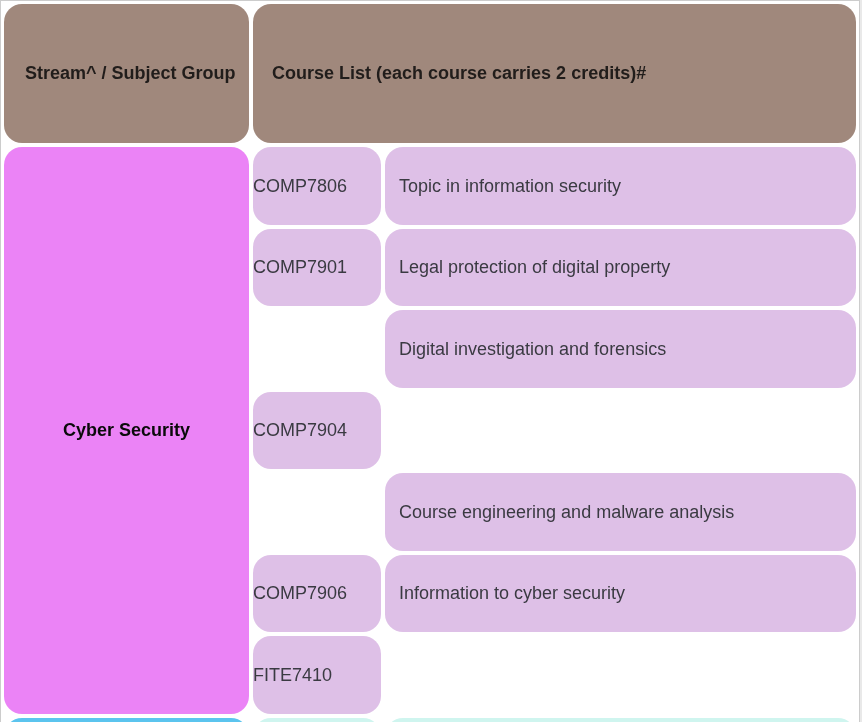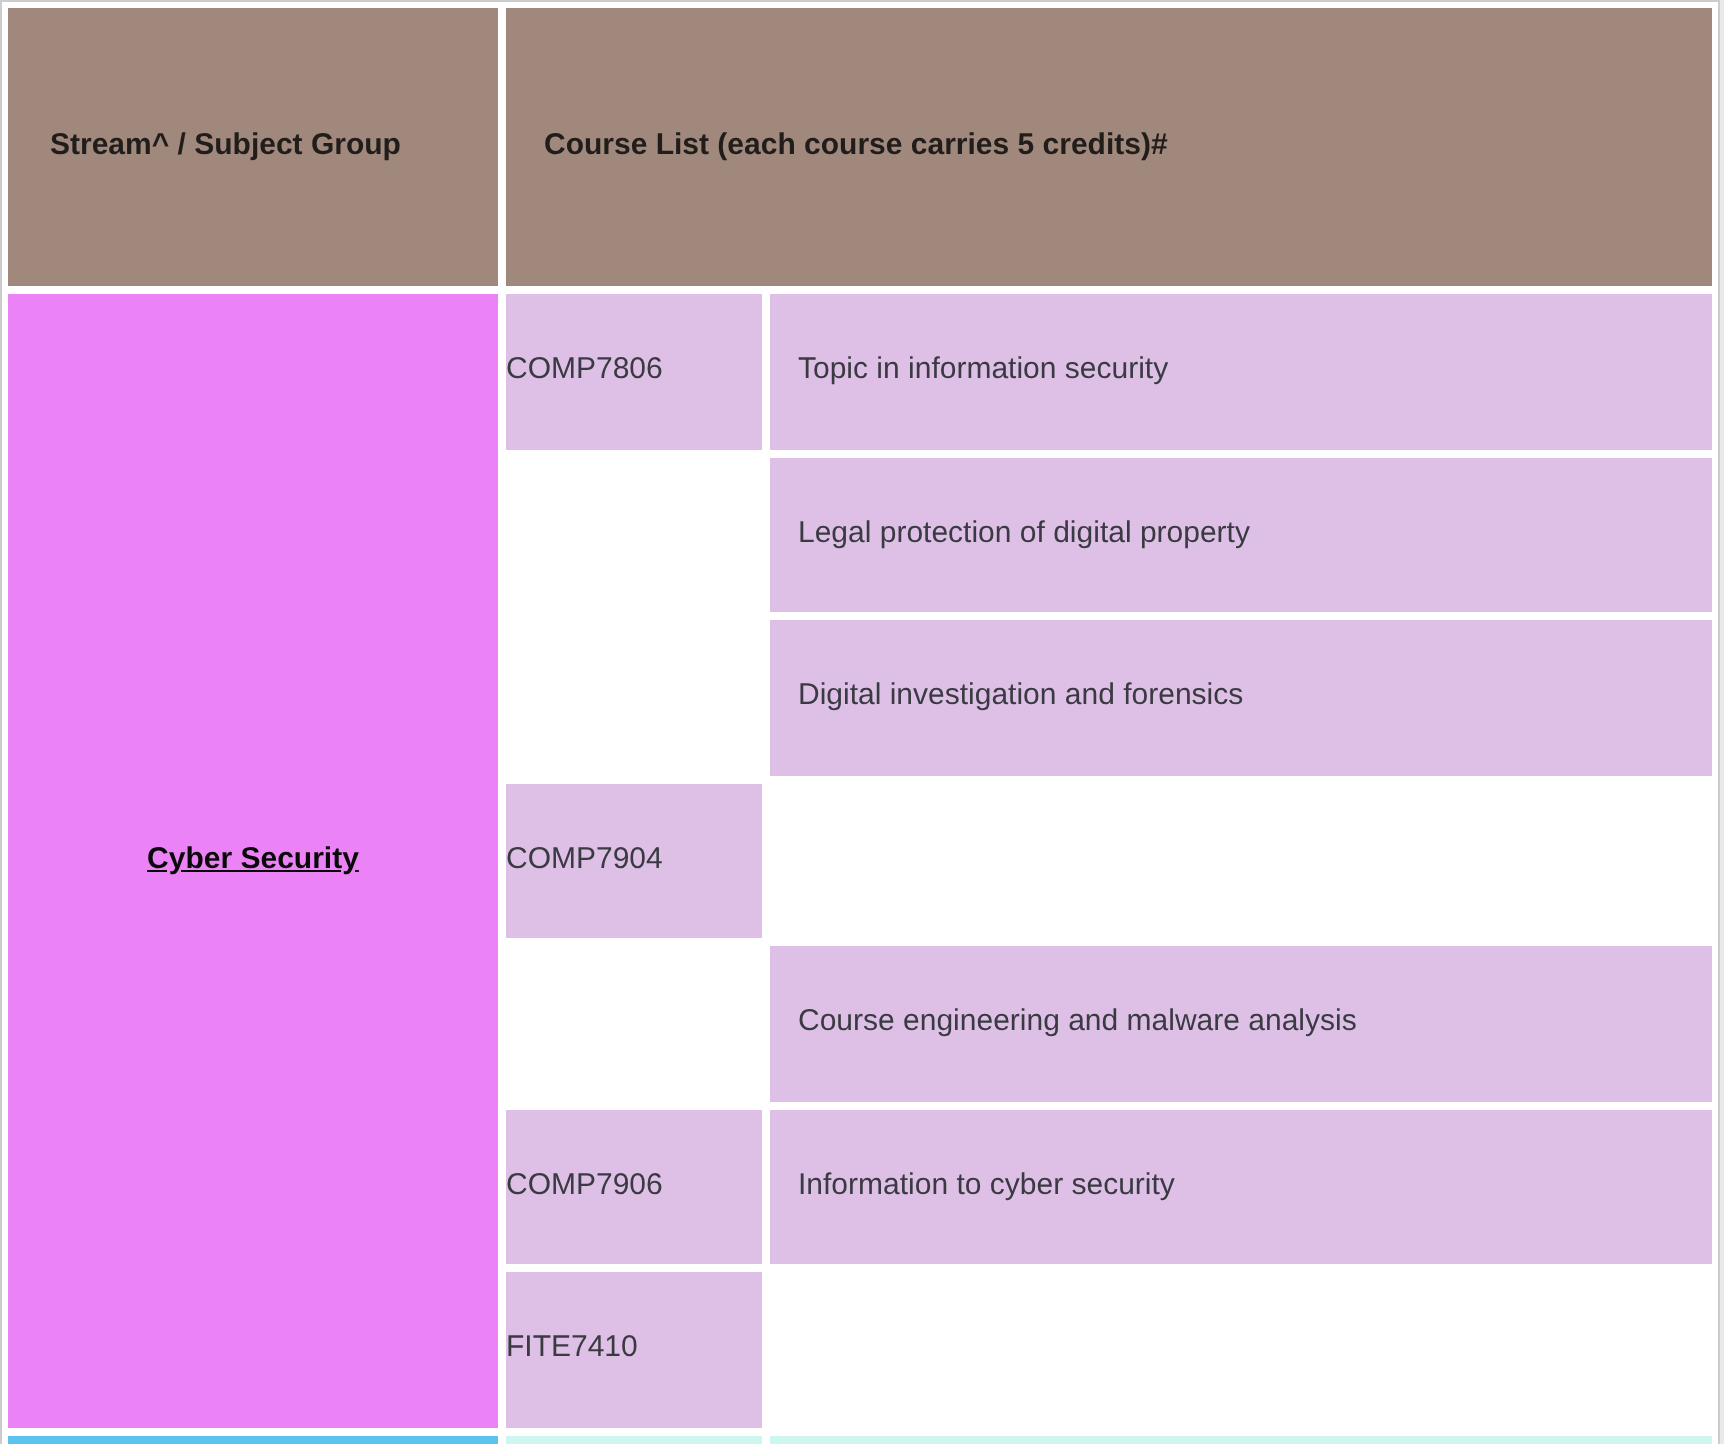--- a/index.html
+++ b/index.html
@@ -39,22 +39,23 @@
     gap: 4px;
     background: var(--cell_gap);
     width: 100%;
     box-sizing: border-box;
   }
 
   .cell {
     display: flex;
     align-items: center;
     box-sizing: border-box;
-    font-size: 15px;
+    font-size: 18px;
     line-height: 1.25;
+    border-radius: 18px;
   }
 
   .header-cell {
     background: var(--header_bg);
     color: var(--header_text);
     font-weight: bold;
     padding-left: 21px;
     padding-right: 12px;
   }
   .header-cell.span2 {
@@ -64,21 +65,20 @@
 
   .stream-cell {
     grid-row: 2 / 9;
     grid-column: 1;
     background: var(--stream_bg);
     color: var(--stream_text);
     font-weight: bold;
     justify-content: center;
     text-align: center;
     padding: 0 6px;
-    text-decoration: underline;
   }
 
   .code-cell {
     grid-column: 2;
     background: var(--course_bg);
     color: var(--course_text);
   }
 
   .title-cell {
     grid-column: 3;
@@ -103,27 +103,28 @@
   }
 </style>
 </head>
 <body>
 
 <div class="screen">
   <div class="table-frame">
     <div class="course-table">
 
       <div class="cell header-cell">Stream^ / Subject Group</div>
-      <div class="cell header-cell span2">Course List (each course carries 5 credits)#</div>
+      <div class="cell header-cell span2">Course List (each course carries 2 credits)#</div>
 
       <div class="cell stream-cell">Cyber Security</div>
 
       <div class="cell code-cell" style="grid-row:2">COMP7806</div>
       <div class="cell title-cell" style="grid-row:2">Topic in information security</div>
 
+      <div class="cell code-cell" style="grid-row:3">COMP7901</div>
       <div class="cell title-cell" style="grid-row:3">Legal protection of digital property</div>
 
       <div class="cell title-cell" style="grid-row:4">Digital investigation and forensics</div>
 
       <div class="cell code-cell" style="grid-row:5">COMP7904</div>
 
       <div class="cell title-cell" style="grid-row:6">Course engineering and malware analysis</div>
 
       <div class="cell code-cell" style="grid-row:7">COMP7906</div>
       <div class="cell title-cell" style="grid-row:7">Information to cyber security</div>

